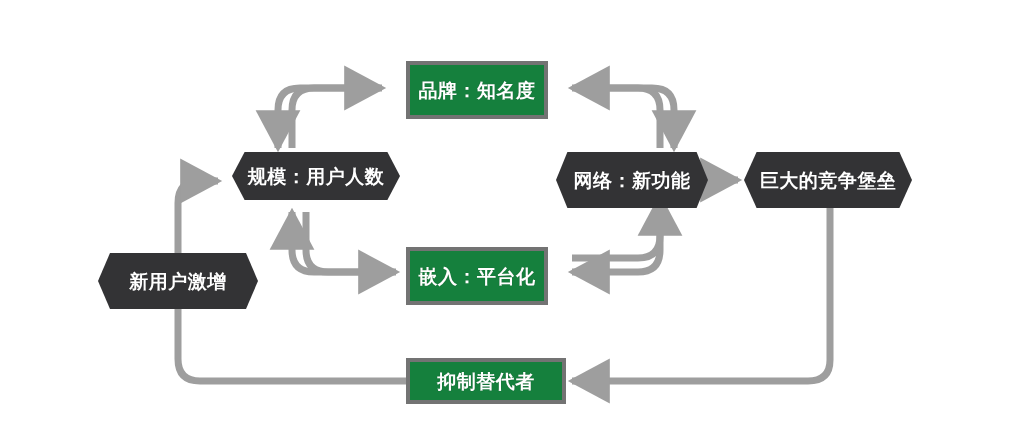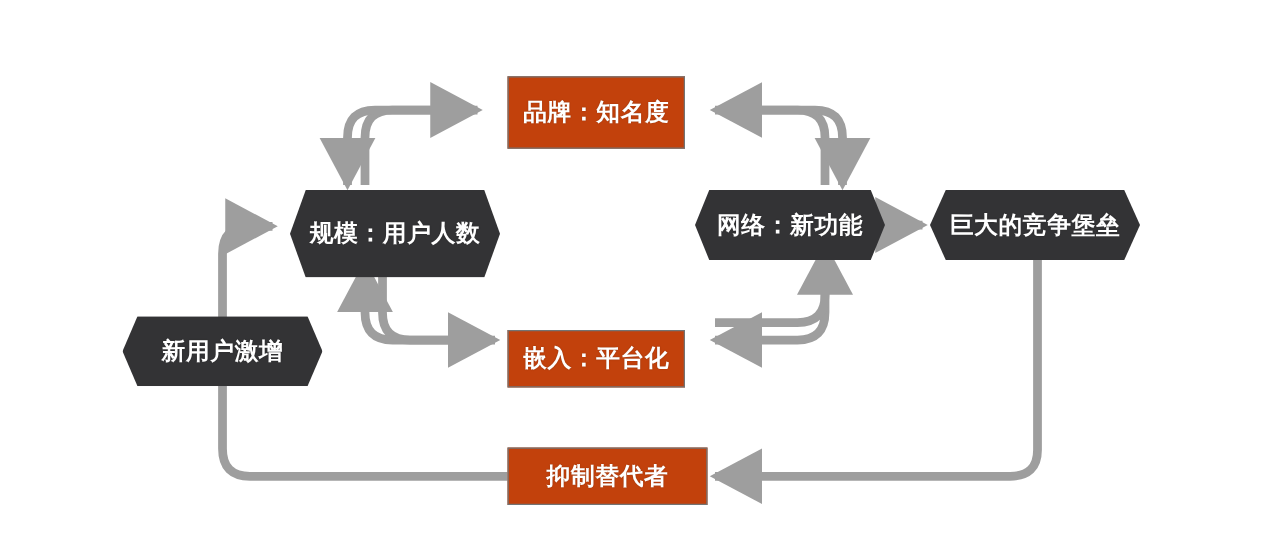--- a/index.html
+++ b/index.html
@@ -31,22 +31,22 @@
     justify-content: center;
     color: #ffffff;
     font-size: 19px;
     font-weight: 700;
     letter-spacing: 0.5px;
     white-space: nowrap;
     box-sizing: border-box;
     z-index: 5;
   }
   .node-rect {
-    background: #c2410c;
-    border: 1px solid #737373;
+    background: #15803d;
+    border: 4px solid #737373;
   }
   .node-hex {
     background: #333335;
     clip-path: polygon(7.5% 0%, 92.5% 0%, 100% 50%, 92.5% 100%, 7.5% 100%, 0% 50%);
   }
   .node-label {
     display: block;
     line-height: 1;
     text-shadow: 0 0 1px rgba(0,0,0,0.35);
   }
@@ -86,37 +86,37 @@
       <path d="M 830,208 L 830,360 Q 830,381 808,381 L 572,381"></path>
 
       <path d="M 406,381 L 200,381 Q 178,381 178,359 L 178,203 Q 178,181 200,181 L 218,181"></path>
     </g>
   </svg>
 
   <div class="node node-rect" style="left:406px; top:61px; width:142px; height:58px;">
     <span class="node-label">品牌：知名度</span>
   </div>
 
-  <div class="node node-hex" style="left:232px; top:152px; width:168px; height:70px;">
+  <div class="node node-hex" style="left:232px; top:152px; width:168px; height:48px;">
     <span class="node-label">规模：用户人数</span>
   </div>
 
   <div class="node node-hex" style="left:744px; top:152px; width:168px; height:56px;">
     <span class="node-label">巨大的竞争堡垒</span>
   </div>
 
   <div class="node node-hex" style="left:556px; top:152px; width:152px; height:56px;">
     <span class="node-label">网络：新功能</span>
   </div>
 
   <div class="node node-hex" style="left:98px; top:253px; width:160px; height:56px;">
     <span class="node-label">新用户激增</span>
   </div>
 
-  <div class="node node-rect" style="left:406px; top:264px; width:142px; height:46px;">
+  <div class="node node-rect" style="left:406px; top:247px; width:142px; height:58px;">
     <span class="node-label">嵌入：平台化</span>
   </div>
 
   <div class="node node-rect" style="left:406px; top:358px; width:160px; height:46px;">
     <span class="node-label">抑制替代者</span>
   </div>
 
 </div>
 
 </body></html>

